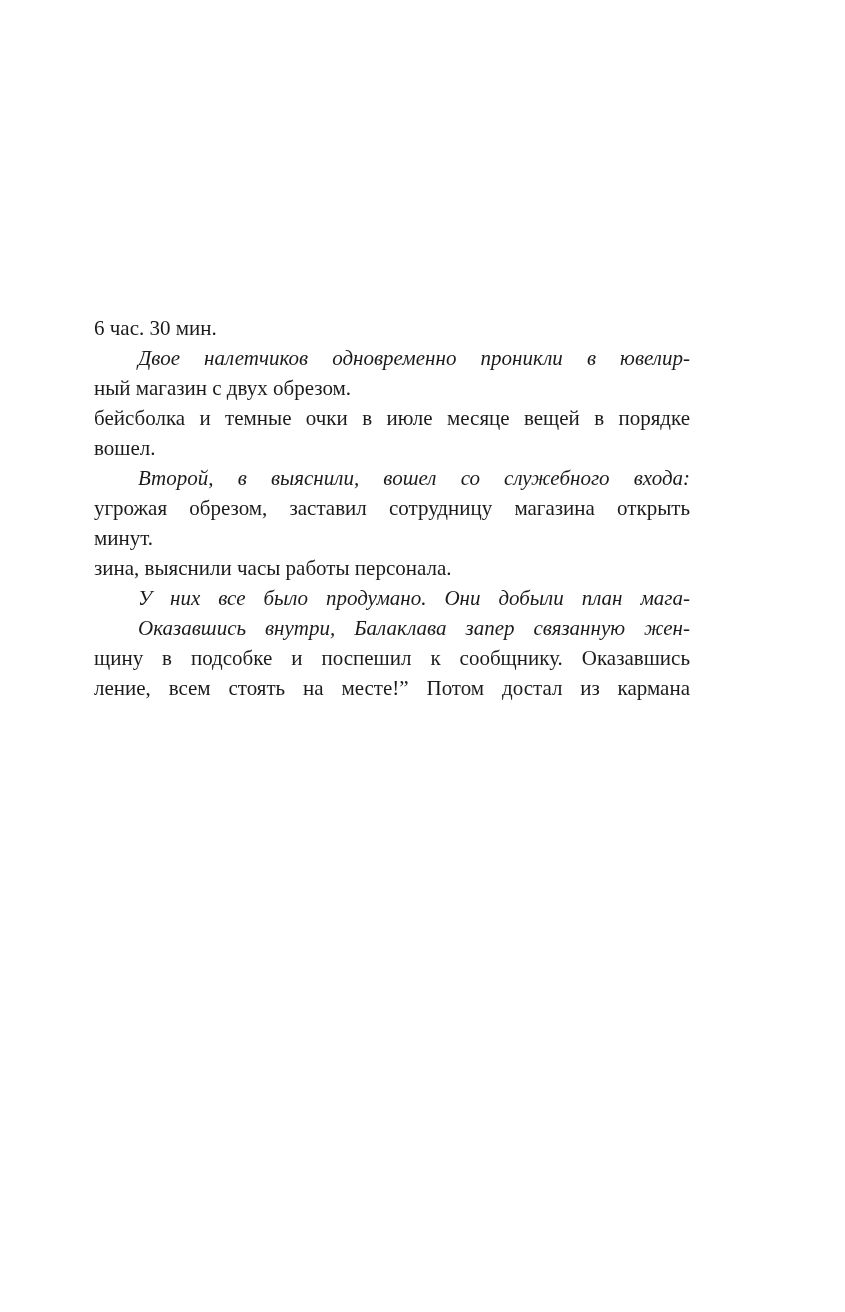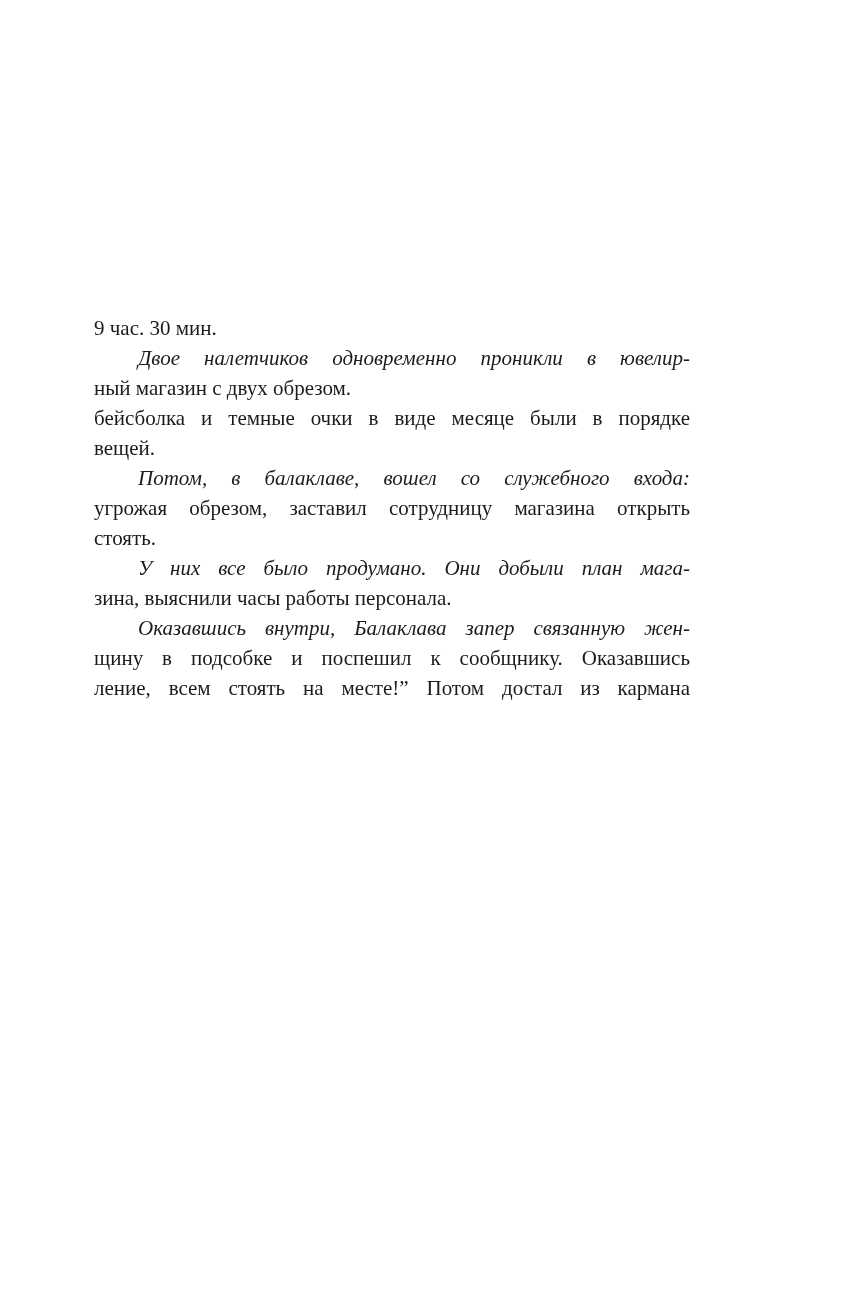--- a/index.html
+++ b/index.html
@@ -41,42 +41,42 @@
     font-style: italic;
   }
 </style>
 </head>
 <body>
 
 <div class="page">
   <div class="textblock">
 
     <div class="para">
-      <div class="ln last">9 час. 30 мин.</div>
+      <div class="ln last">6 час. 30 мин.</div>
     </div>
 
     <div class="para">
       <div class="ln indent">Двое налетчиков одновременно проникли в ювелир-</div>
       <div class="ln last">ный магазин с двух обрезом.</div>
     </div>
 
     <div class="para">
-      <div class="ln">бейсболка и темные очки в виде месяце были в порядке</div>
-      <div class="ln last">вещей.</div>
+      <div class="ln">бейсболка и темные очки в июле месяце вещей в порядке</div>
+      <div class="ln last">вошел.</div>
     </div>
 
     <div class="para">
-      <div class="ln indent">Потом, в балаклаве, вошел со служебного входа:</div>
+      <div class="ln indent">Второй, в выяснили, вошел со служебного входа:</div>
       <div class="ln">угрожая обрезом, заставил сотрудницу магазина открыть</div>
-      <div class="ln last">стоять.</div>
+      <div class="ln last">минут.</div>
     </div>
 
     <div class="para">
+      <div class="ln last">зина, выяснили часы работы персонала.</div>
       <div class="ln indent">У них все было продумано. Они добыли план мага-</div>
-      <div class="ln last">зина, выяснили часы работы персонала.</div>
     </div>
 
     <div class="para">
       <div class="ln indent">Оказавшись внутри, Балаклава запер связанную жен-</div>
       <div class="ln">щину в подсобке и поспешил к сообщнику. Оказавшись</div>
       <div class="ln">ление, всем стоять на месте!” Потом достал из кармана</div>
     </div>
 
 
   </div>

